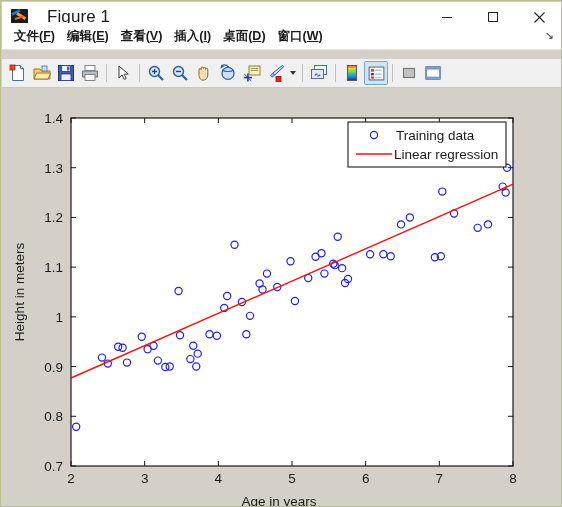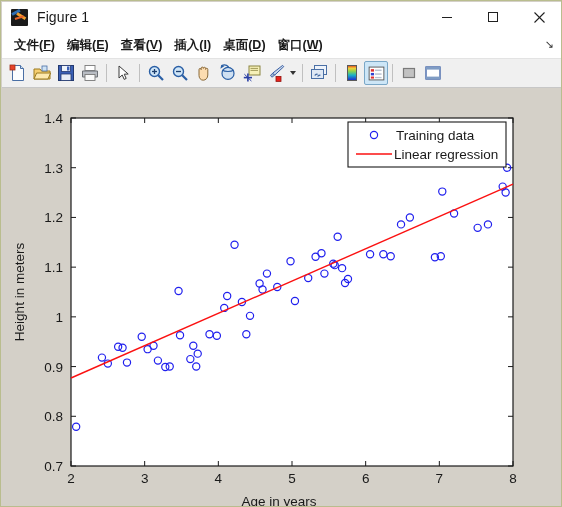--- a/index.html
+++ b/index.html
@@ -53,37 +53,38 @@
     transform-origin: left center;
   }
   #app-icon .w3 {
     position: absolute; left: 4px; top: 9px;
     width: 9px; height: 2px;
     background: #e8632a;
     transform: rotate(-18deg);
     transform-origin: left center;
   }
   #title-text {
-    margin-left: 9px;
-    font-size: 14px;
+    margin-left: 19px;
+    font-size: 17px;
     color: #1a1a1a;
     letter-spacing: .1px;
+    text-decoration: underline;
   }
   .wbtn {
     width: 46px; height: 30px;
     display: flex; align-items: center; justify-content: center;
     color: #202020;
   }
   .wbtn svg { display: block; }
   #wbtns { position: absolute; right: 0; top: 0; display: flex; }
 
   
   #menubar {
     position: absolute;
-    left: 1px; top: 31px;
+    left: 1px; top: 22px;
     width: 560px; height: 26px;
     background: #ffffff;
     display: flex;
     align-items: center;
     border-bottom: 1px solid #e3e3e3;
   }
   .menu-item {
     font-size: 12.5px;
     color: #1a1a1a;
     padding: 3px 6px;

